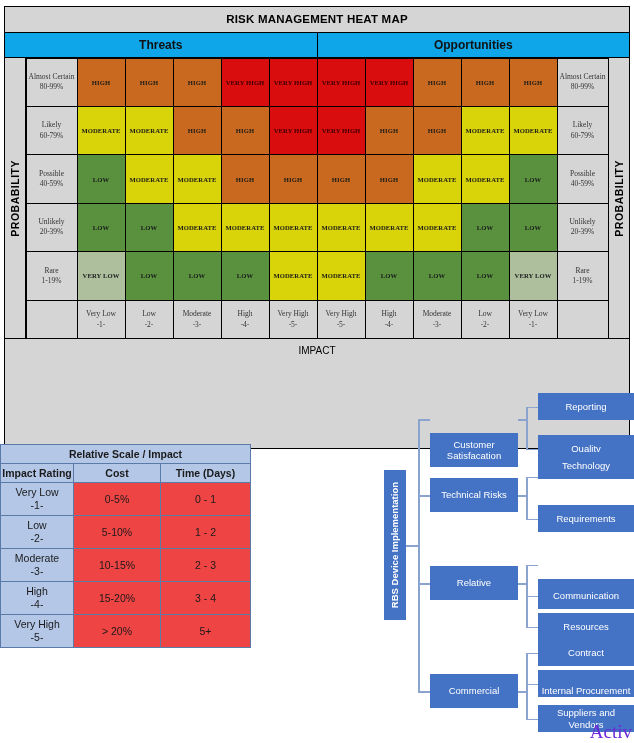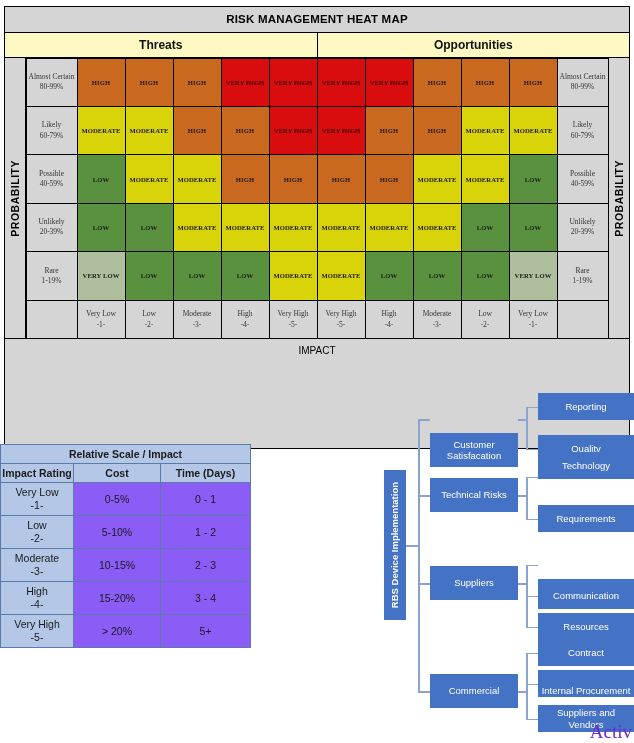--- a/index.html
+++ b/index.html
@@ -39,21 +39,21 @@
     font-weight: bold;
     color: #000;
     background: #d5d5d5;
     border-bottom: 1px solid #000;
     letter-spacing: .2px;
   }
   .hm-catrow {
     display: flex;
     height: 24px;
     border-bottom: 1px solid #000;
-    background: #fef9c3;
+    background: #0ea5e9;
   }
   .hm-cat {
     flex: 1 1 0;
     line-height: 24px;
     text-align: center;
     font-size: 12px;
     font-weight: bold;
     color: #111;
   }
   .hm-cat.left { border-right: 1px solid #000; }
@@ -191,21 +191,21 @@
     font-weight: bold;
     height: 18px;
   }
   table.scale td.rating {
     background: #b4c7e7;
     height: 32px;
     line-height: 1.25;
     font-weight: normal;
   }
   table.scale td.val {
-    background: #8b5cf6;
+    background: #ef4444;
     height: 32px;
     text-align: center;
   }
   .c1 { width: 73px; }
   .c2 { width: 87px; }
   .c3 { width: 90px; }
 
   
   #rbs-section {
     position: absolute;
@@ -530,21 +530,21 @@
       <div class="rbs-node rbs-l2" style="top: 67px;">
         <span>Technology</span>
       </div>
       <div class="rbs-line h" style="left: 148px; top: 91.5px; width: 12px;"></div>
       <div class="rbs-node rbs-l2" style="top: 120px;">
         <span>Requirements</span>
       </div>
       <div class="rbs-line h" style="left: 148px; top: 133.5px; width: 12px;"></div>
       <div class="rbs-line v" style="left: 148px; top: 91.5px; height: 42px;"></div>
       <div class="rbs-node rbs-l1" style="top: 181px;">
-        <span>Suppliers</span>
+        <span>Relative</span>
       </div>
       <div class="rbs-line h" style="left: 40px; top: 198px; width: 12px;"></div>
       <div class="rbs-line h" style="left: 140px; top: 198px; width: 8px;"></div>
       <div class="rbs-node rbs-l2" style="top: 166px; margin-top: 28px;">
         <span>Project Management</span>
       </div>
       <div class="rbs-line h" style="left: 148px; top: 179.5px; width: 12px;"></div>
       <div class="rbs-node rbs-l2" style="top: 197px;">
         <span>Communication</span>
       </div>

